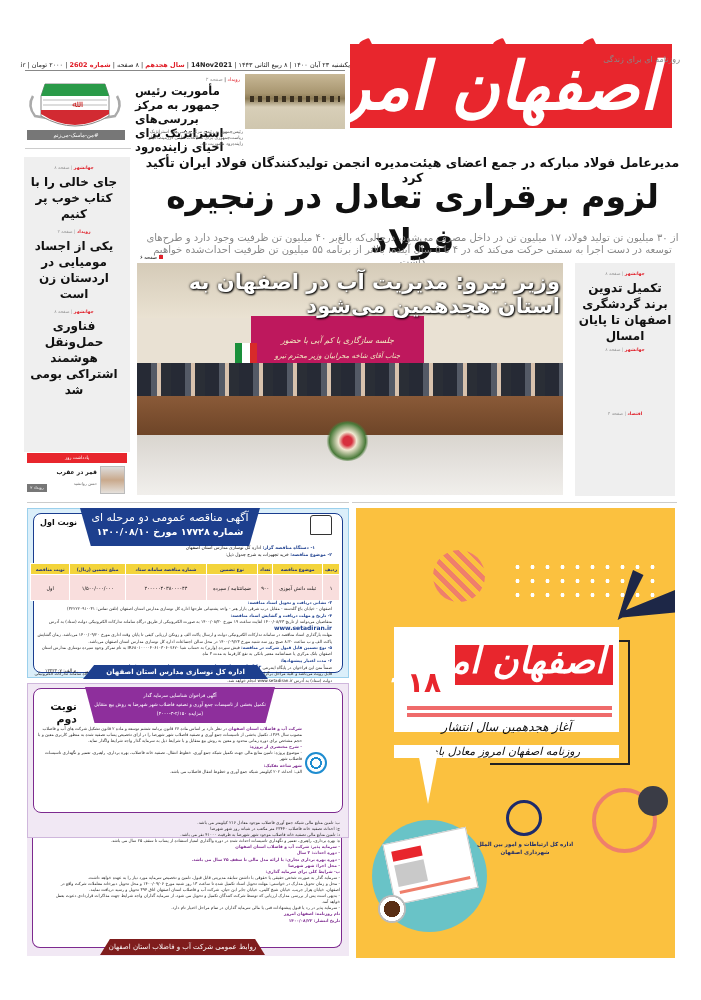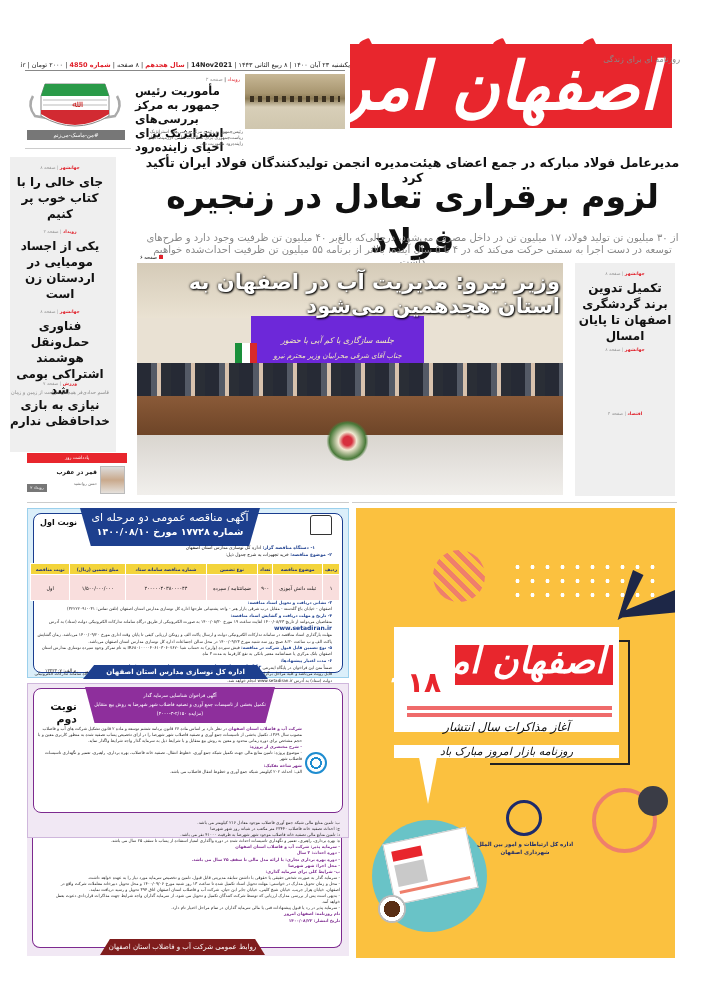--- a/index.html
+++ b/index.html
@@ -27,35 +27,35 @@
 #mask{left:25px;top:76px;width:100px;height:56px}
 #mask-cap{left:27px;top:130px;width:98px;height:10px;background:#777;color:#fff;font-size:5.5px;text-align:center;line-height:10px}
 #rule2{left:25px;top:148px;width:106px;height:1px;background:#ccc}
 
 #kicker-main{left:140px;top:155px;width:545px;font-size:12.5px;font-weight:bold;text-align:center}
 #headline{left:140px;top:175px;width:545px;font-size:33px;font-weight:900;text-align:center;letter-spacing:-1px;line-height:44px;font-family:"DejaVu Sans",sans-serif}
 #lead{left:140px;top:232px;width:545px;font-size:10px;color:#888;text-align:center;line-height:12px}
 #pg-ref{left:140px;top:254px;width:40px;font-size:5px;text-align:left}
 #pg-ref .sq{display:inline-block;width:4px;height:4px;background:#e0202a;margin-left:2px}
 
-#leftcol{left:10px;top:157px;width:106px;height:295px;background:#efefef}
+#leftcol{left:24px;top:157px;width:106px;height:295px;background:#efefef}
 .lc-item{position:absolute;left:0;width:100px;text-align:center}
 .lc-kick{font-size:4.5px;color:#999}
 .lc-kick b{color:#e0202a;font-weight:bold}
 .lc-title{font-size:12px;font-weight:bold;line-height:16px;margin-top:4px;color:#111}
 .lc-sub{font-size:5px;color:#888;line-height:7px;margin-top:3px}
 #mem-bar{left:27px;top:453px;width:100px;height:10px;background:#e8262d;color:#fff;font-size:4.5px;text-align:center;line-height:10px}
 #mem-photo{left:100px;top:466px;width:25px;height:28px;background:linear-gradient(#ddd,#c9a98c 50%,#e5e1dc);border:1px solid #bbb}
 #mem-title{left:55px;top:468px;width:42px;font-size:6px;font-weight:bold;text-align:right}
 #mem-author{left:55px;top:481px;width:42px;font-size:4px;color:#666;text-align:right}
 #mem-page{left:27px;top:484px;width:20px;height:8px;background:#777;color:#fff;font-size:4px;text-align:center;line-height:8px}
 
 #photo{left:137px;top:263px;width:426px;height:232px;overflow:hidden;background:#e9e1d3}
 #photo .ceil{position:absolute;left:0;top:0;width:100%;height:55px;background:linear-gradient(#d5cbb8,#eae2d2)}
-#photo .ban{position:absolute;left:114px;top:53px;width:173px;height:77px;background:#6d28d9}
+#photo .ban{position:absolute;left:114px;top:53px;width:173px;height:77px;background:#be185d}
 #photo .ban .l1{position:absolute;top:20px;width:100%;text-align:center;font-size:8px;color:#f2e9c0;font-style:italic}
 #photo .ban .l2{position:absolute;top:36px;width:100%;text-align:center;font-size:7px;color:#f2e9c0;font-style:italic}
 #photo .flag{position:absolute;left:98px;top:80px;width:22px;height:50px;background:linear-gradient(90deg,#1a8f3a 0 33%,#fff 33% 66%,#d82a2a 66%)}
 #photo .people{position:absolute;left:0;top:100px;width:100%;height:40px;background:repeating-linear-gradient(90deg,#262a35 0 14px,#545a66 14px 20px,#d8c2ad 20px 24px,#2a2e36 24px 34px)}
 #photo .table{position:absolute;left:0;top:133px;width:100%;height:40px;background:linear-gradient(#8a5a38,#6d4427)}
 #photo .floor{position:absolute;left:0;top:172px;width:100%;height:60px;background:linear-gradient(#d9d5cf,#f1efec)}
 #photo .flowers{position:absolute;left:188px;top:158px;width:45px;height:40px;border-radius:50%;background:radial-gradient(circle,#d72f3e 15%,#f0e7d0 30%,#4a7a3a 60%,transparent 70%)}
 #photo-title{left:150px;top:270px;width:410px;font-size:21px;font-weight:900;text-align:right;line-height:24px;color:#fff;text-shadow:0 0 3px #000,1px 1px 2px #000}
 
 #rightcol{left:575px;top:263px;width:100px;height:233px;background:#efefef}
@@ -126,21 +126,21 @@
 <div class="abs" id="logo">
     <span class="t">اصفهان امروز</span>
   </div>
 <div class="abs" id="tagline">روزنامه ای برای زندگی</div>
 <div class="abs" id="dateline">
   <span>یکشنبه ۲۳ آبان ۱۴۰۰</span> |
   <span>۸ ربیع الثانی ۱۴۴۳</span> |
   <b>14Nov2021</b> |
   <span class="hl">سال هجدهم</span> |
   <span>۸ صفحه</span> |
-  <span class="hl">شماره 4850</span> |
+  <span class="hl">شماره 2602</span> |
   <span>۲۰۰۰ تومان</span> |
   <span>www.esfahanemrooz.ir</span>
 </div>
 <div class="abs" id="rule1"></div>
 
 <div class="abs" id="teaser-photo">
     <div class="arches"></div>
   </div>
 <div class="abs" id="teaser-kicker"><span class="red">رویداد</span> | <span class="grey">صفحه ۲</span></div>
 <div class="abs" id="teaser-title">مأموریت رئیس جمهور به مرکز بررسی‌های استراتژیک برای احیای زاینده‌رود</div>
@@ -169,37 +169,32 @@
     <div class="lc-title">جای خالی را با کتاب خوب پر کنیم</div>
   </div>
   <div class="lc-item" style="top:72px">
     <div class="lc-kick"><b>رویداد</b> | <span>صفحه ۲</span></div>
     <div class="lc-title">یکی از اجساد مومیایی در اردستان زن است</div>
   </div>
   <div class="lc-item" style="top:152px">
     <div class="lc-kick"><b>جهانشهر</b> | <span>صفحه ۸</span></div>
     <div class="lc-title">فناوری حمل‌ونقل هوشمند اشتراکی بومی شد</div>
   </div>
-  <div class="lc-item" style="top:224px">
-    <div class="lc-kick"><b>ورزش</b> | <span>صفحه ۷</span></div>
-    <div class="lc-sub">قاسم حدادی‌فر همچنان ناراحت از زمین و زمان</div>
-    <div class="lc-title" style="margin-top:1px">نیازی به بازی خداحافظی ندارم</div>
-  </div>
 </div>
 <div class="abs" id="mem-bar">یادداشت روز</div>
 <div class="abs" id="mem-photo"></div>
 <div class="abs" id="mem-title">قمر در عقرب</div>
 <div class="abs" id="mem-author">حسن روانشید</div>
 <div class="abs" id="mem-page">رویداد ۲</div>
 
 <div class="abs" id="photo">
   <div class="ceil"></div>
   <div class="ban">
       <div class="l1">جلسه سازگاری با کم آبی با حضور</div>
-      <div class="l2">جناب آقای شرقی محرابیان وزیر محترم نیرو</div>
+      <div class="l2">جناب آقای شاخه محرابیان وزیر محترم نیرو</div>
     </div>
   <div class="flag"></div>
   <div class="people"></div>
   <div class="table"></div>
   <div class="floor"></div>
   <div class="flowers"></div>
 </div>
 <div class="abs" id="photo-title">وزیر نیرو: مدیریت آب در اصفهان به استان هجدهمین می‌شود</div>
 
 <div class="abs" id="rightcol">
@@ -309,22 +304,22 @@
 <div class="abs" id="y-stripe"></div>
 <div class="abs" id="y-dots"></div>
 <div class="abs" id="y-hand"></div>
 <div class="abs" id="y-frame"></div>
 <div class="abs" id="y-card"></div>
 <div class="abs" id="y-logo">
     <span class="t">اصفهان امروز</span>
   </div>
 <div class="abs" id="y-18">۱۸</div>
 <div class="abs" id="y-bars"></div>
-<div class="abs" id="y-l1">آغاز مذاکرات سال انتشار</div>
-<div class="abs" id="y-l2">روزنامه بازار امروز مبارک باد</div>
+<div class="abs" id="y-l1">آغاز هجدهمین سال انتشار</div>
+<div class="abs" id="y-l2">روزنامه اصفهان امروز معادل باد</div>
 <div class="abs" id="y-bubble"></div>
 <div class="abs" id="y-circ-red"></div>
 <div class="abs" id="y-circ-dark"></div>
 <div class="abs" id="y-teal"></div>
 <div class="abs" id="y-news">
     <div class="r"></div>
     <div class="g"></div>
     <div class="s"></div>
   </div>
 <div class="abs" id="y-cup"></div>

